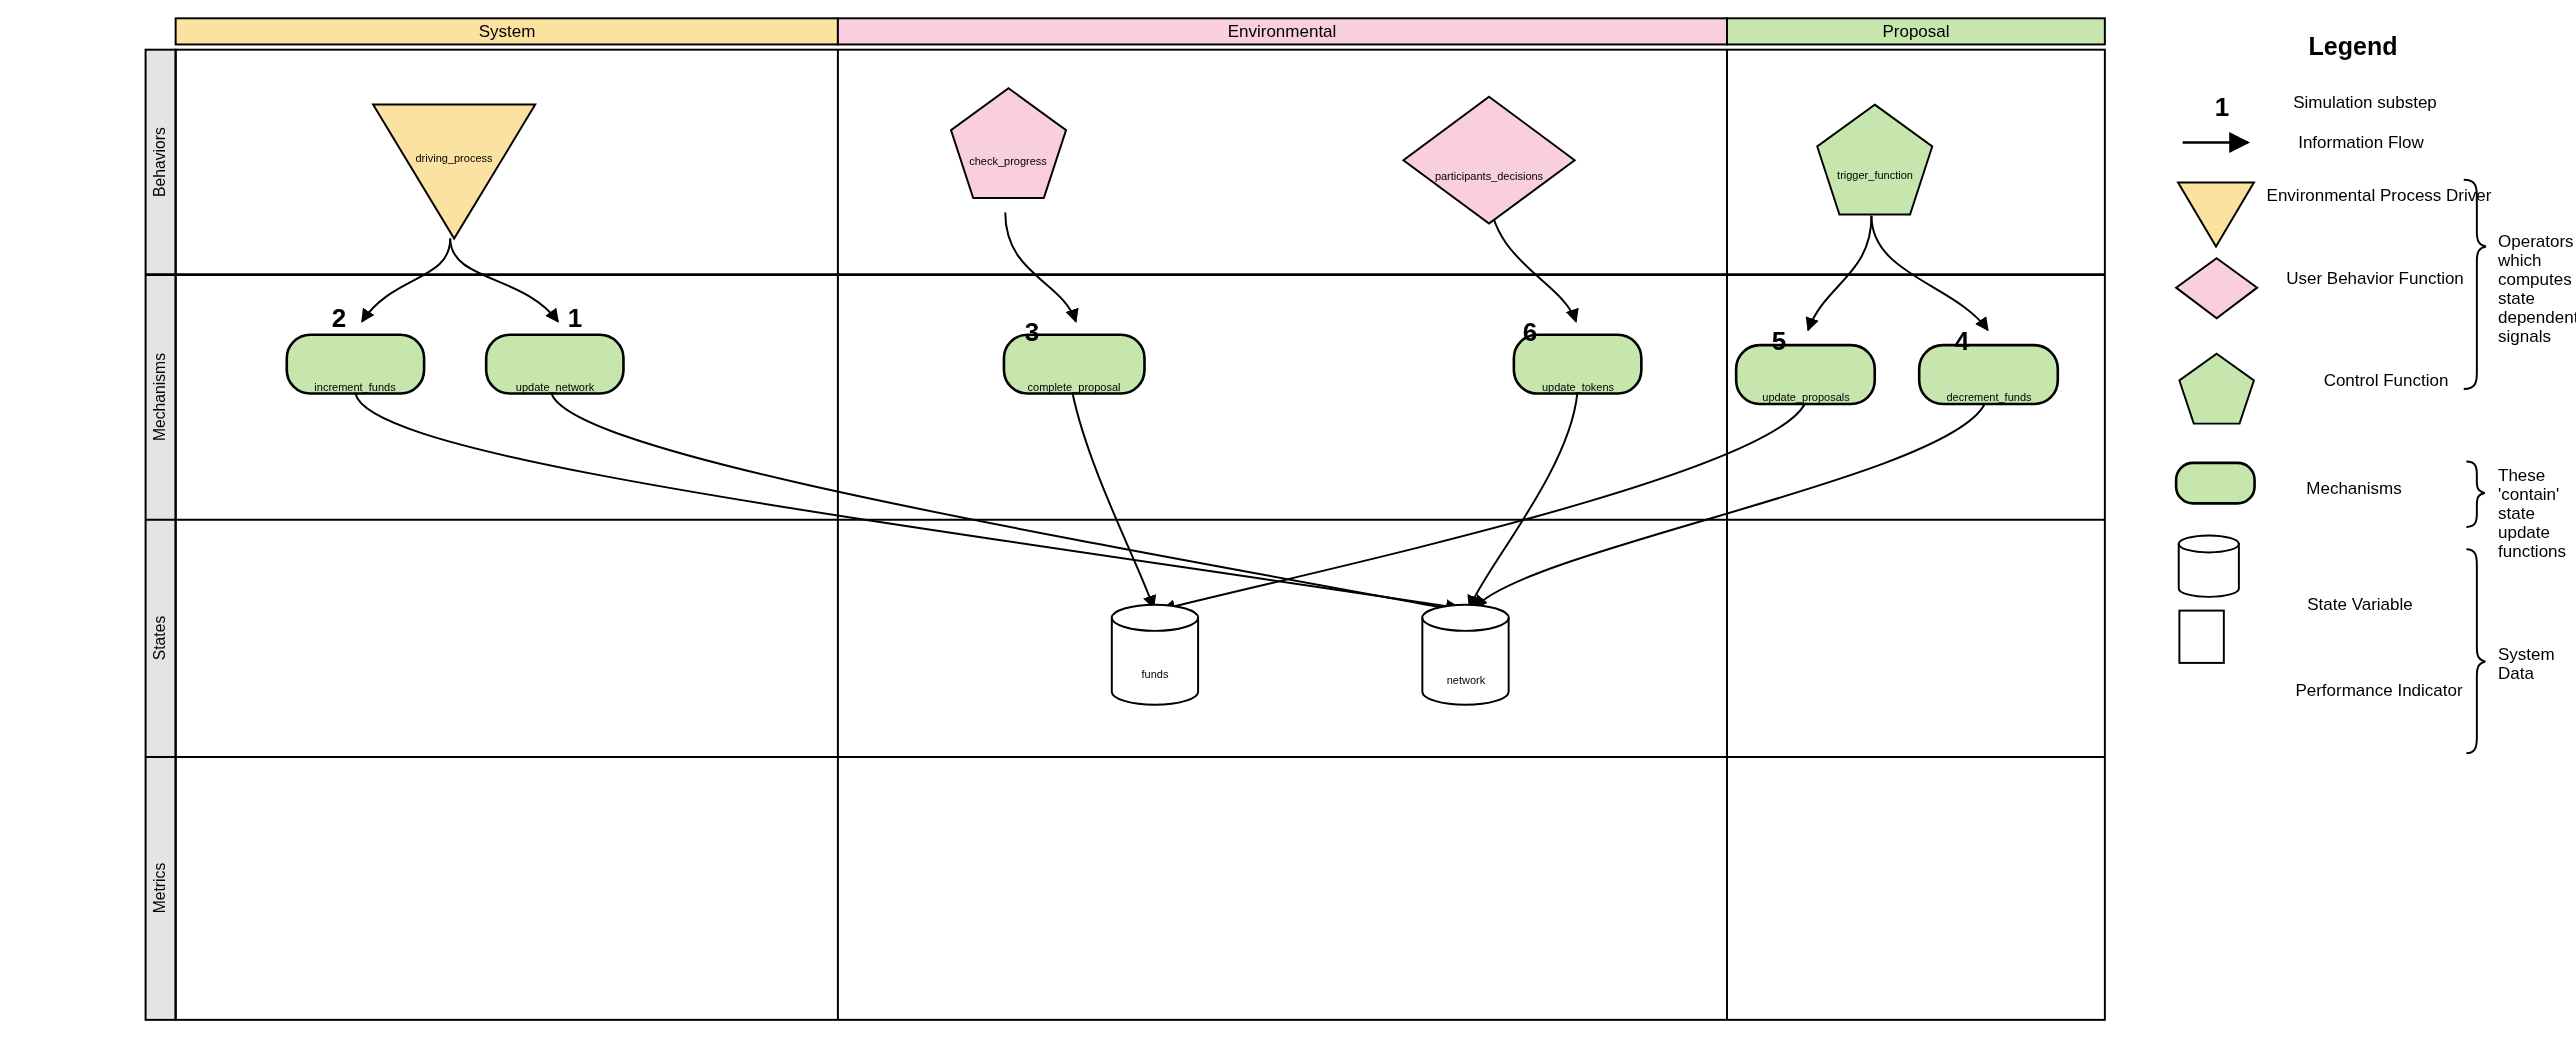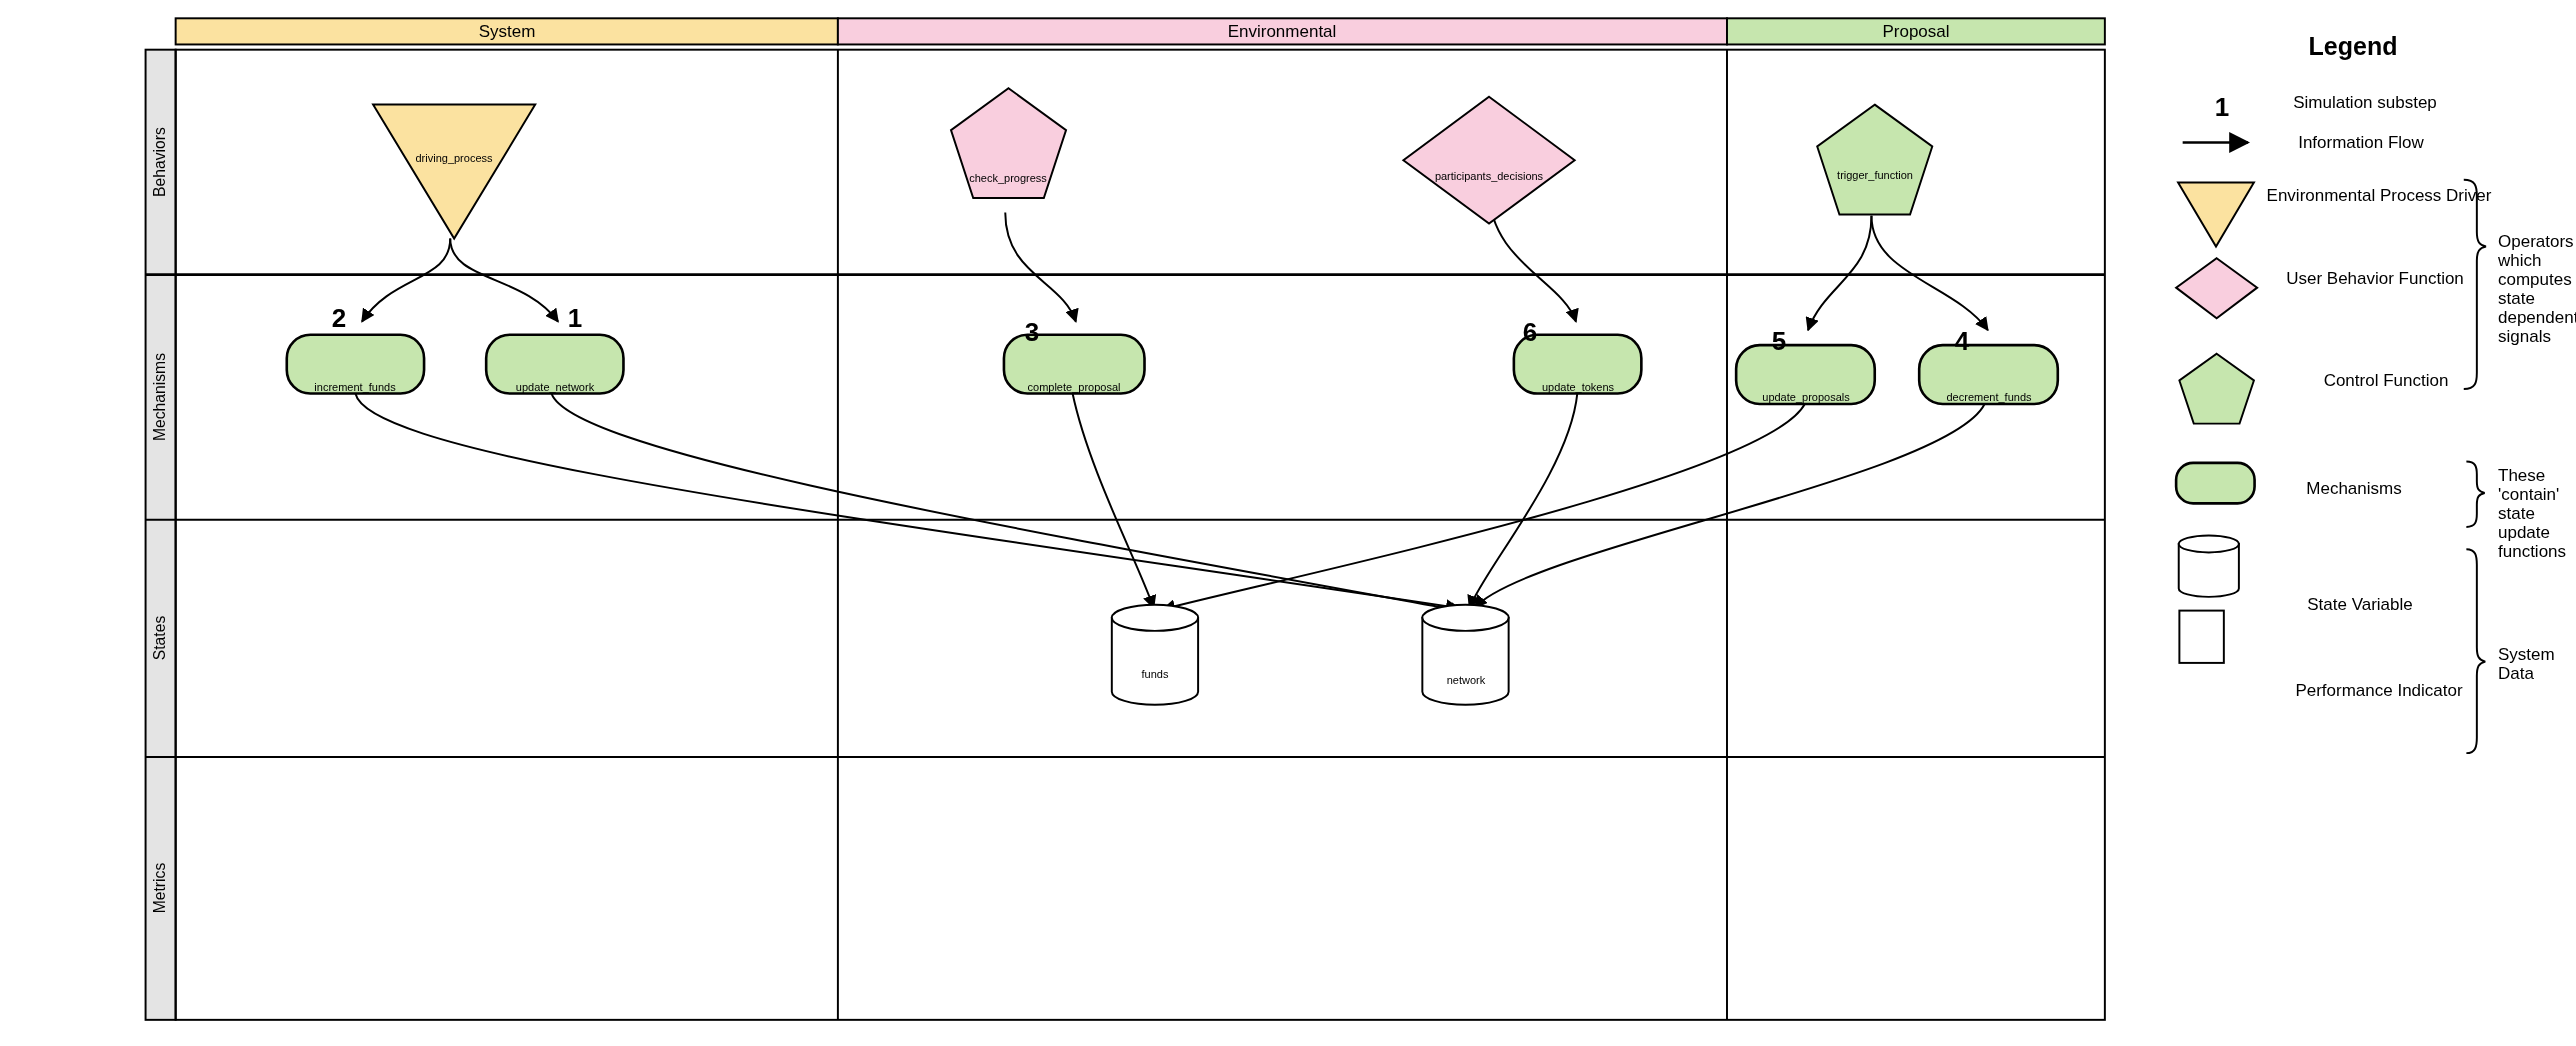--- a/index.html
+++ b/index.html
@@ -117,21 +117,21 @@
   <div class="txt hdr-label ctr" style="left:507px;top:32px;">System</div>
   <div class="txt hdr-label ctr" style="left:1282px;top:32px;">Environmental</div>
   <div class="txt hdr-label ctr" style="left:1916px;top:32px;">Proposal</div>
 
   <div class="txt row-label" style="left:160px;top:162px;transform:translate(-50%,-50%) rotate(-90deg);">Behaviors</div>
   <div class="txt row-label" style="left:160px;top:397px;transform:translate(-50%,-50%) rotate(-90deg);">Mechanisms</div>
   <div class="txt row-label" style="left:160px;top:638px;transform:translate(-50%,-50%) rotate(-90deg);">States</div>
   <div class="txt row-label" style="left:160px;top:888px;transform:translate(-50%,-50%) rotate(-90deg);">Metrics</div>
 
   <div class="txt node-label ctr" style="left:454px;top:142px;">driving_process</div>
-  <div class="txt node-label ctr" style="left:1008px;top:162px;">check_progress</div>
+  <div class="txt node-label ctr" style="left:1008px;top:145px;">check_progress</div>
   <div class="txt node-label ctr" style="left:1489px;top:160px;">participants_decisions</div>
   <div class="txt node-label ctr" style="left:1875px;top:159px;">trigger_function</div>
 
   <div class="txt node-label ctr" style="left:355px;top:371px;">increment_funds</div>
   <div class="txt node-label ctr" style="left:555px;top:371px;">update_network</div>
   <div class="txt node-label ctr" style="left:1074px;top:371px;">complete_proposal</div>
   <div class="txt node-label ctr" style="left:1578px;top:371px;">update_tokens</div>
   <div class="txt node-label ctr" style="left:1806px;top:381px;">update_proposals</div>
   <div class="txt node-label ctr" style="left:1989px;top:381px;">decrement_funds</div>
 

